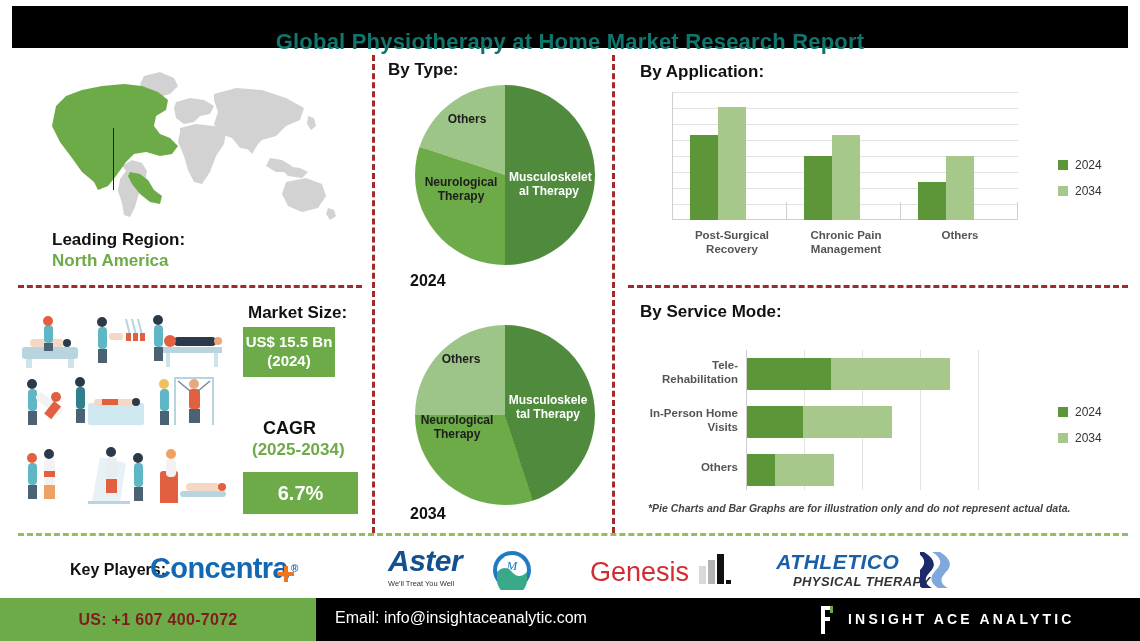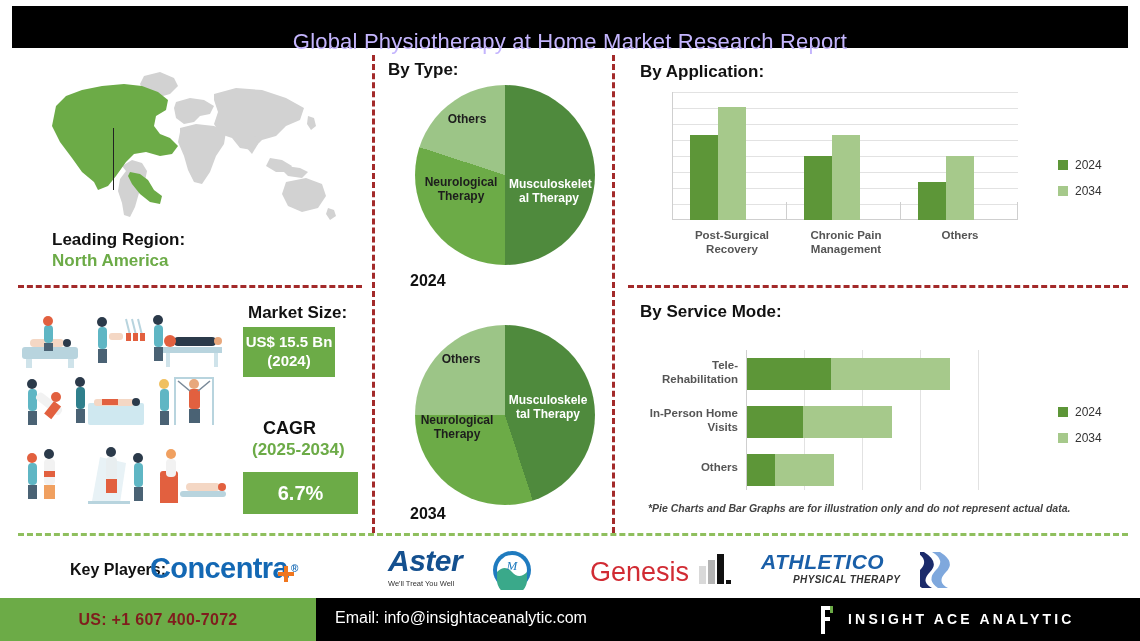--- a/index.html
+++ b/index.html
@@ -10,21 +10,21 @@
     color:#111;
   }
   .page{position:relative;width:1140px;height:641px;}
 
   
   .header{
     position:absolute;left:12px;top:6px;width:1116px;height:42px;
     background:#000;display:flex;align-items:center;justify-content:center;
   }
   .header-title{
-    color:#c4b5fd;font-size:22px;font-weight:normal;letter-spacing:.2px;margin-top:30px;
+    color:#0f766e;font-size:22px;font-weight:bold;letter-spacing:.2px;margin-top:30px;
   }
 
   
   .vdash{position:absolute;width:0;border-left:3px dashed #a32a2a;}
   .hdash{position:absolute;height:0;border-top:3px dashed #a32a2a;}
 
   
   .map-wrap{position:absolute;left:18px;top:62px;width:330px;height:175px;}
   .map-svg{width:330px;height:175px;display:block;}
   .leader-line{position:absolute;left:113px;top:128px;width:1px;height:62px;background:#222;}
@@ -70,21 +70,21 @@
   .kp-band{position:absolute;left:0;top:536px;width:1140px;height:62px;background:#fff;}
   .kp-label{position:absolute;left:22px;top:561px;font-size:16px;font-weight:bold;color:#111;margin-left:48px;}
   .logo{position:absolute;display:flex;align-items:center;}
   .concentra{left:150px;top:552px;font-size:29px;font-weight:bold;color:#1368b4;letter-spacing:-.6px;}
   .aster-wrap{left:388px;top:546px;flex-direction:column;align-items:flex-start;}
   .aster{font-size:30px;font-weight:bold;color:#14508f;font-style:italic;letter-spacing:-.5px;line-height:1;}
   .aster-tag{font-size:7.5px;color:#333;margin-top:3px;}
   .genesis{left:590px;top:554px;font-size:27px;font-weight:normal;color:#d12b33;}
   .athletico-wrap{left:745px;top:551px;flex-direction:column;align-items:center;}
   .athletico{font-size:21px;font-weight:bold;font-style:italic;color:#1a5fa8;letter-spacing:.5px;line-height:1;}
-  .athletico-tag{font-size:10px;font-weight:bold;font-style:italic;color:#333;letter-spacing:.4px;margin-top:2px;padding-left:48px;}
+  .athletico-tag{font-size:13px;font-weight:bold;font-style:italic;color:#333;letter-spacing:.4px;margin-top:2px;padding-left:48px;}
   .upstream-wrap{left:975px;top:550px;flex-direction:column;align-items:flex-start;}
   .upstream{font-size:21px;font-weight:bold;color:#1b2b6b;letter-spacing:1px;line-height:1;}
   .upstream-tag{font-size:10.5px;color:#1b2b6b;letter-spacing:2.6px;margin-top:2px;}
 
   
   .footer{position:absolute;left:0;top:598px;width:1140px;height:43px;background:#000;}
   .foot-green{position:absolute;left:0;top:0;width:316px;height:43px;background:#6cab47;
               display:flex;align-items:center;justify-content:center;}
   .foot-phone{color:#7f1d1d;font-size:16px;font-weight:bold;letter-spacing:.3px;}
   .foot-email{position:absolute;left:335px;top:11px;color:#fff;font-size:16px;}
@@ -248,21 +248,21 @@
   </div>
   <div class="cagr-title">CAGR</div>
   <div class="cagr-range">(2025-2034)</div>
   <div class="green-box" id="cagr-box">
     <span>6.7%</span>
   </div>
 
   <div class="sec-title" style="left:388px;top:60px;">By Type:</div>
 
   <div class="pie" id="pie2024" style="left: 415px; top: 85px; width: 180px; height: 180px; background: conic-gradient(rgb(79, 138, 61) 0deg, rgb(79, 138, 61) 180deg, rgb(108, 171, 71) 180deg, rgb(108, 171, 71) 288deg, rgb(156, 197, 135) 288deg, rgb(156, 197, 135) 360deg); box-shadow: rgba(255, 255, 255, 0) 0px 0px 0px 1px inset;"></div>
-  <div class="pie-lbl white" style="left:509px;top:178px;width:80px;">Musculoskelet<br>al Therapy</div>
+  <div class="pie-lbl white" style="left:509px;top:171px;width:80px;">Musculoskelet<br>al Therapy</div>
   <div class="pie-lbl" style="left:418px;top:176px;width:86px;">Neurological<br>Therapy</div>
   <div class="pie-lbl" style="left:438px;top:113px;width:58px;">Others</div>
   <div class="pie-year" style="left:410px;top:272px;">2024</div>
 
   <div class="pie" id="pie2034" style="left: 415px; top: 325px; width: 180px; height: 180px; background: conic-gradient(rgb(79, 138, 61) 0deg, rgb(79, 138, 61) 162deg, rgb(108, 171, 71) 162deg, rgb(108, 171, 71) 270deg, rgb(156, 197, 135) 270deg, rgb(156, 197, 135) 360deg); box-shadow: rgba(255, 255, 255, 0) 0px 0px 0px 1px inset;"></div>
   <div class="pie-lbl white" style="left:508px;top:394px;width:80px;">Musculoskele<br>tal Therapy</div>
   <div class="pie-lbl" style="left:414px;top:414px;width:86px;">Neurological<br>Therapy</div>
   <div class="pie-lbl" style="left:432px;top:353px;width:58px;">Others</div>
   <div class="pie-year" style="left:410px;top:505px;">2034</div>
 

